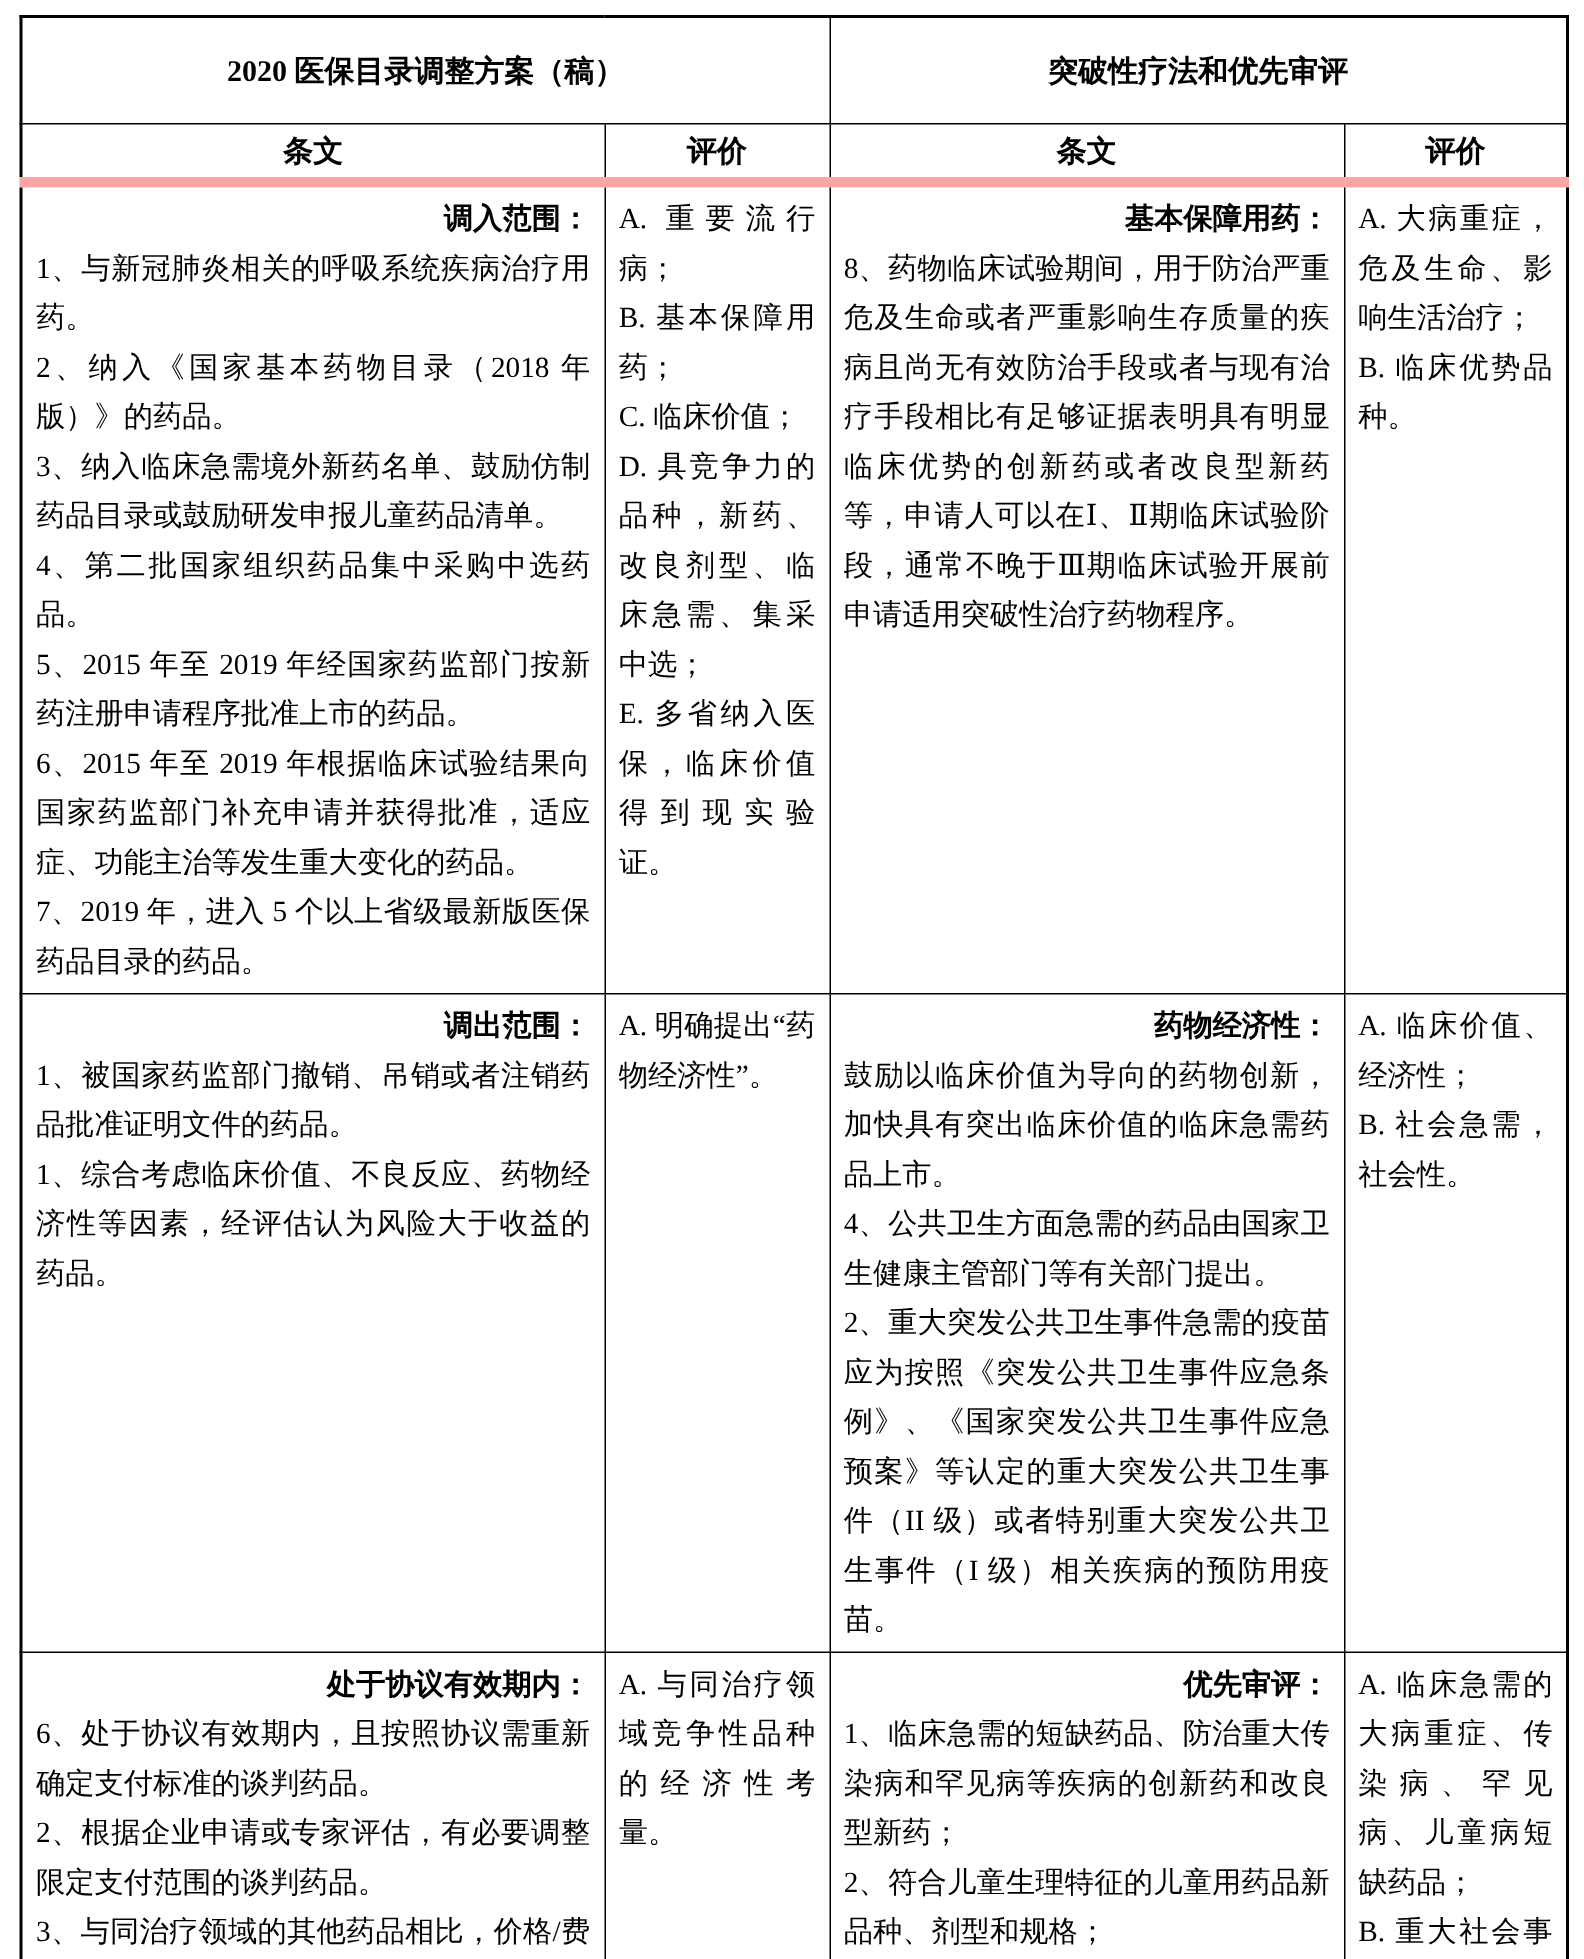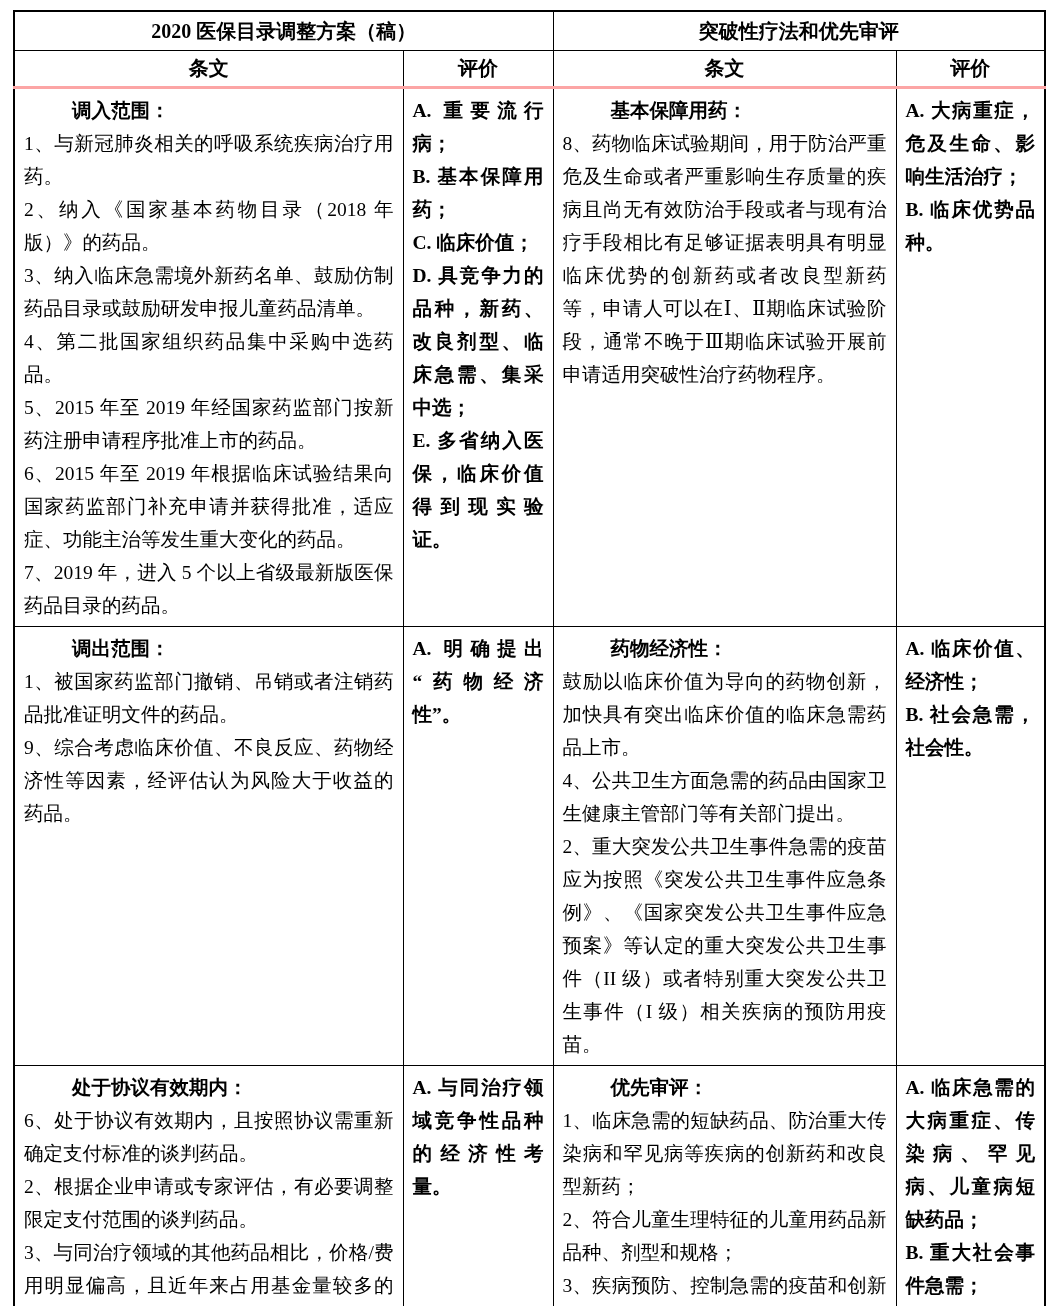--- a/index.html
+++ b/index.html
@@ -28,48 +28,47 @@
     border: 1px solid #000000;
     vertical-align: top;
     overflow: hidden;
   }
   tr.group-row th {
     height: 38px;
     vertical-align: middle;
     text-align: center;
     font-weight: bold;
     font-size: 20px;
-    padding: 0;
+    padding: 16px;
   }
   tr.colhead-row th {
     height: 35px;
     vertical-align: middle;
     text-align: center;
     font-weight: bold;
     font-size: 20px;
     padding: 0;
-    border-bottom: 3px solid #fca5a5;
+    border-bottom: 7px solid #fca5a5;
   }
   td.cell {
     padding: 5px 9px 4px 9px;
     font-size: 19.5px;
   }
   .para {
     margin: 0;
     line-height: 33px;
     text-align: justify;
     word-break: break-all;
   }
   .title-para {
     font-weight: bold;
-    text-align: left;
-    margin-left: 48px;
+    text-align: right;
   }
   td.eval .para {
-    font-weight: bold;
+    font-weight: normal;
   }
 </style>
 </head>
 <body>
 
 <div class="page">
   <table class="doc-table">
     <colgroup>
       <col style="width:389px">
       <col style="width:150px">
@@ -122,21 +121,21 @@
               <p class="para">A. 大病重症，危及生命、影响生活治疗；</p>
               <p class="para">B. 临床优势品种。</p>
             </div>
         </td>
       </tr>
       <tr style="height:388px">
         <td class="cell articles">
           <p class="para title-para">调出范围：</p>
           <div>
               <p class="para">1、被国家药监部门撤销、吊销或者注销药品批准证明文件的药品。</p>
-              <p class="para">9、综合考虑临床价值、不良反应、药物经济性等因素，经评估认为风险大于收益的药品。</p>
+              <p class="para">1、综合考虑临床价值、不良反应、药物经济性等因素，经评估认为风险大于收益的药品。</p>
             </div>
         </td>
         <td class="cell eval">
           <div>
               <p class="para">A. 明确提出“药物经济性”。</p>
             </div>
         </td>
         <td class="cell articles">
           <p class="para title-para">药物经济性：</p>
           <div>

